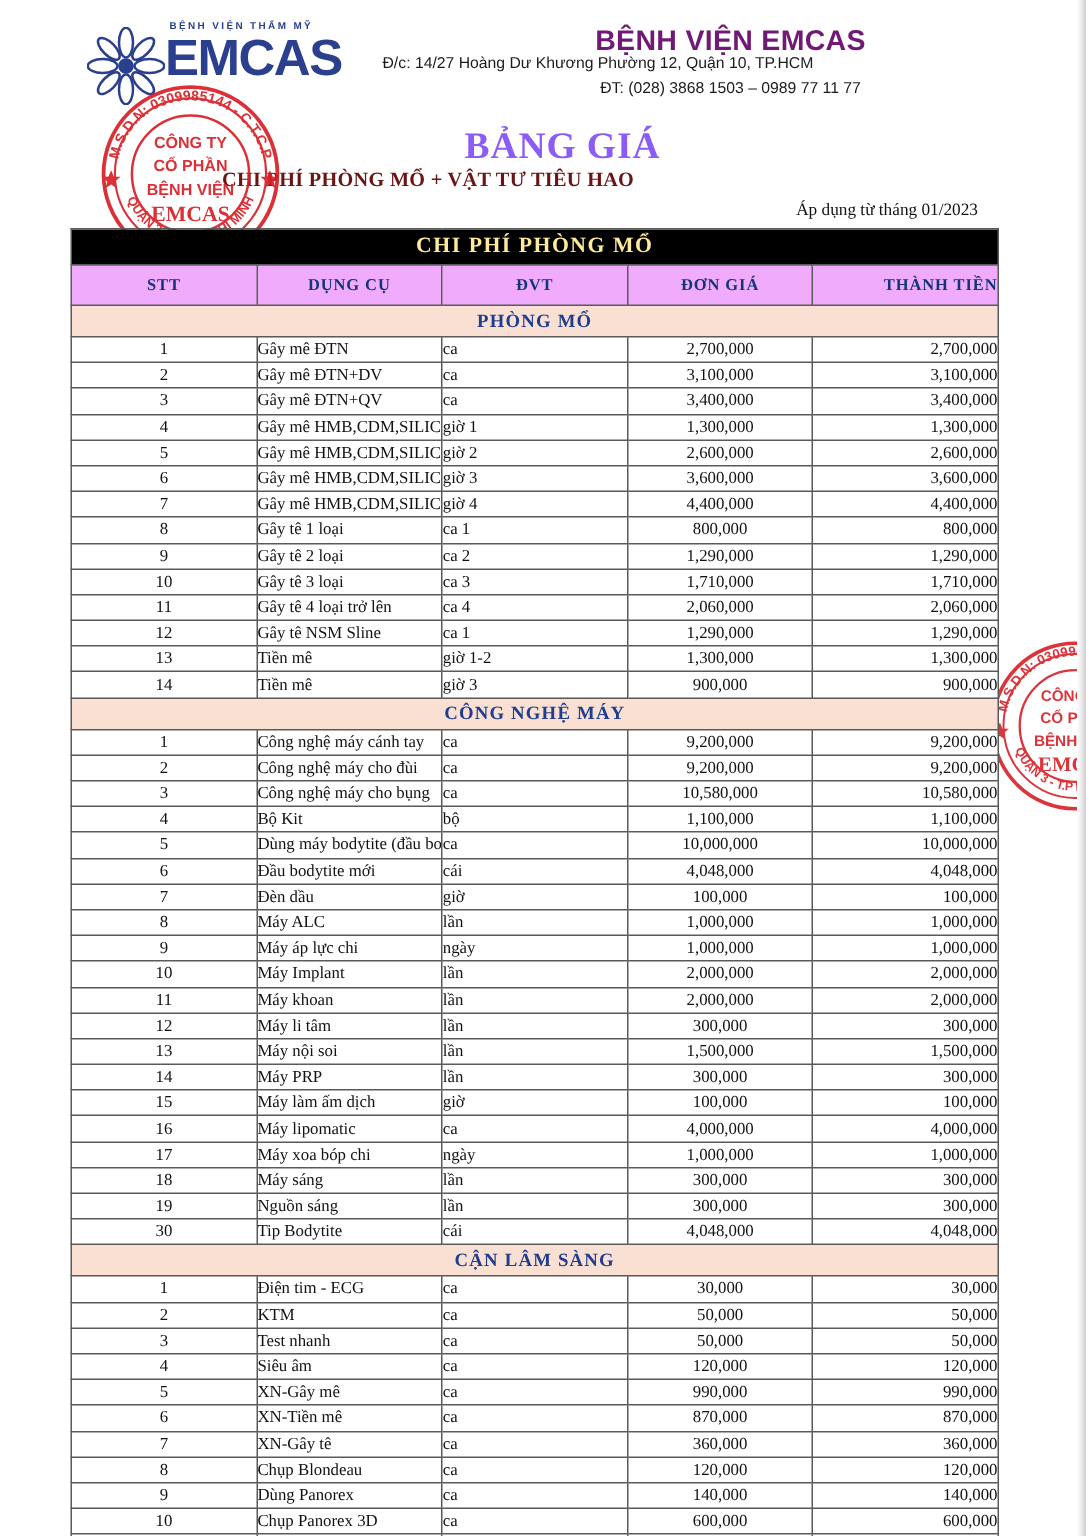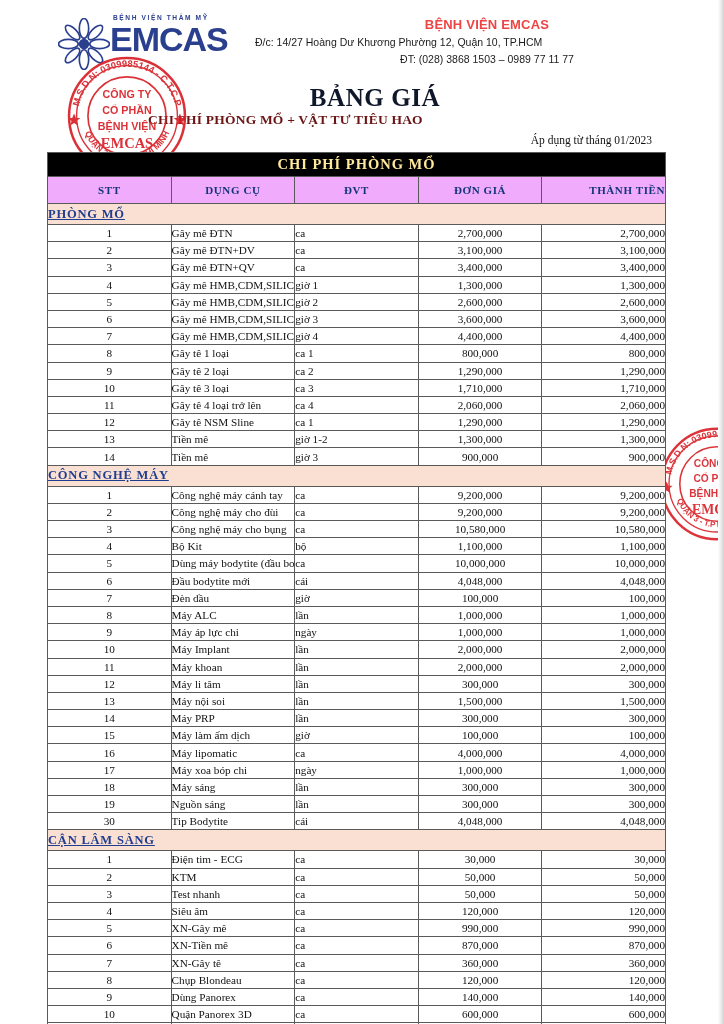--- a/index.html
+++ b/index.html
@@ -38,37 +38,37 @@
     position:absolute;left:52px;top:8px;
     font-family:"Liberation Sans",sans-serif;
     font-size:34px;font-weight:bold;color:#2b3f8f;
     letter-spacing:-1px;line-height:1;
   }
   .logo-mark{position:absolute;left:0px;top:4px;width:52px;height:52px;}
 
   .hosp-title{
     position:absolute;left:255px;top:17px;width:464px;text-align:center;
     font-family:"Liberation Sans",sans-serif;
-    font-size:13px;font-weight:bold;color:#ef4444;letter-spacing:.2px;
+    font-size:19px;font-weight:bold;color:#701a75;letter-spacing:.2px;
   }
   .hosp-addr{
     position:absolute;left:255px;top:36px;width:464px;text-align:left;
     font-family:"Liberation Sans",sans-serif;
     font-size:10.5px;color:#1b1b1b;
   }
   .hosp-phone{
     position:absolute;left:255px;top:53px;width:464px;text-align:center;
     font-family:"Liberation Sans",sans-serif;
     font-size:10.5px;color:#1b1b1b;
   }
 
   .doc-title{
     position:absolute;left:180px;top:84px;width:390px;text-align:center;
     font-family:"Liberation Serif",serif;
-    font-size:25px;font-weight:bold;color:#0f172a;letter-spacing:.6px;
+    font-size:25px;font-weight:bold;color:#8b5cf6;letter-spacing:.6px;
   }
   .doc-sub{
     position:absolute;left:148px;top:112px;width:430px;
     font-family:"Liberation Serif",serif;
     font-size:13.5px;font-weight:bold;color:#6b1414;letter-spacing:.2px;
   }
   .apply-note{
     position:absolute;right:72px;top:134px;
     font-family:"Liberation Serif",serif;
     font-size:11.5px;color:#111;white-space:nowrap;
@@ -111,24 +111,24 @@
     text-align:center;
     letter-spacing:.6px;
     height:26px;
     font-family:"Liberation Serif",serif;
   }
   .section td{
     background:#fadfd3;
     color:#1f3e8f;
     font-weight:bold;
     font-size:12.5px;
+    text-align:center;
     letter-spacing:.8px;
     height:20px;
     font-family:"Liberation Serif",serif;
-    text-decoration:underline;
   }
   tr.row td{
     height:16.2px;
     font-size:11.2px;
     color:#111;
     background:#ffffff;
   }
   td.c-stt{text-align:center;width:41px;}
   td.c-name{text-align:left;padding-left:4px;width:295px;white-space:nowrap;overflow:hidden;}
   td.c-unit{text-align:left;padding-left:7px;width:61px;}
@@ -538,21 +538,21 @@
           </tr>
           <tr class="row">
             <td class="c-stt">9</td>
             <td class="c-name">Dùng Panorex</td>
             <td class="c-unit">ca</td>
             <td class="c-price">140,000</td>
             <td class="c-total">140,000</td>
           </tr>
           <tr class="row">
             <td class="c-stt">10</td>
-            <td class="c-name">Quận Panorex 3D</td>
+            <td class="c-name">Chụp Panorex 3D</td>
             <td class="c-unit">ca</td>
             <td class="c-price">600,000</td>
             <td class="c-total">600,000</td>
           </tr>
           <tr class="row">
             <td class="c-stt">11</td>
             <td class="c-name">Chụp Ceplo</td>
             <td class="c-unit">ca</td>
             <td class="c-price">120,000</td>
             <td class="c-total">120,000</td>

